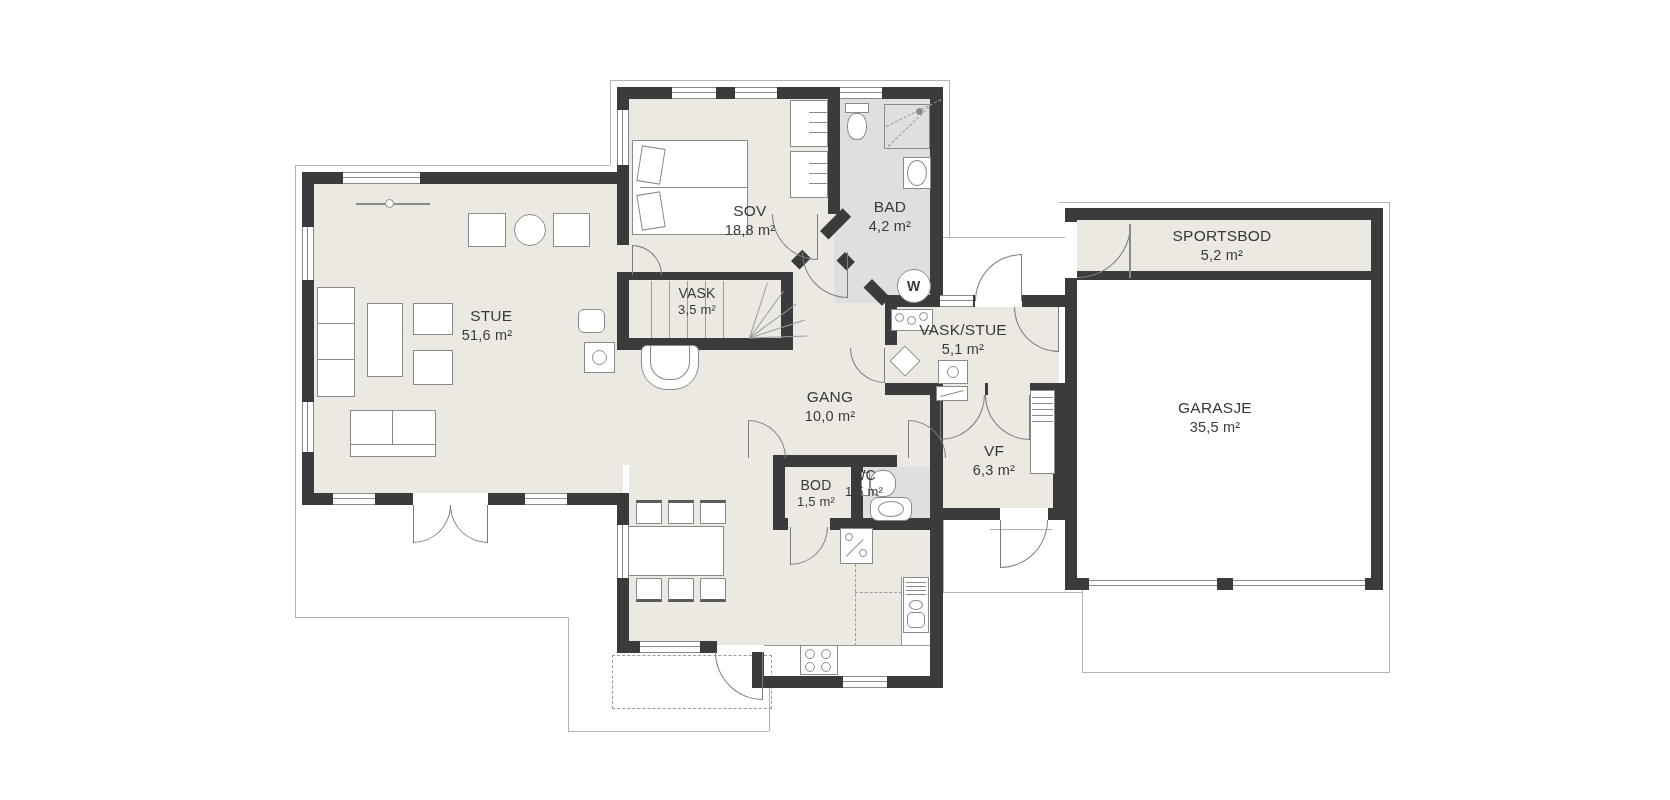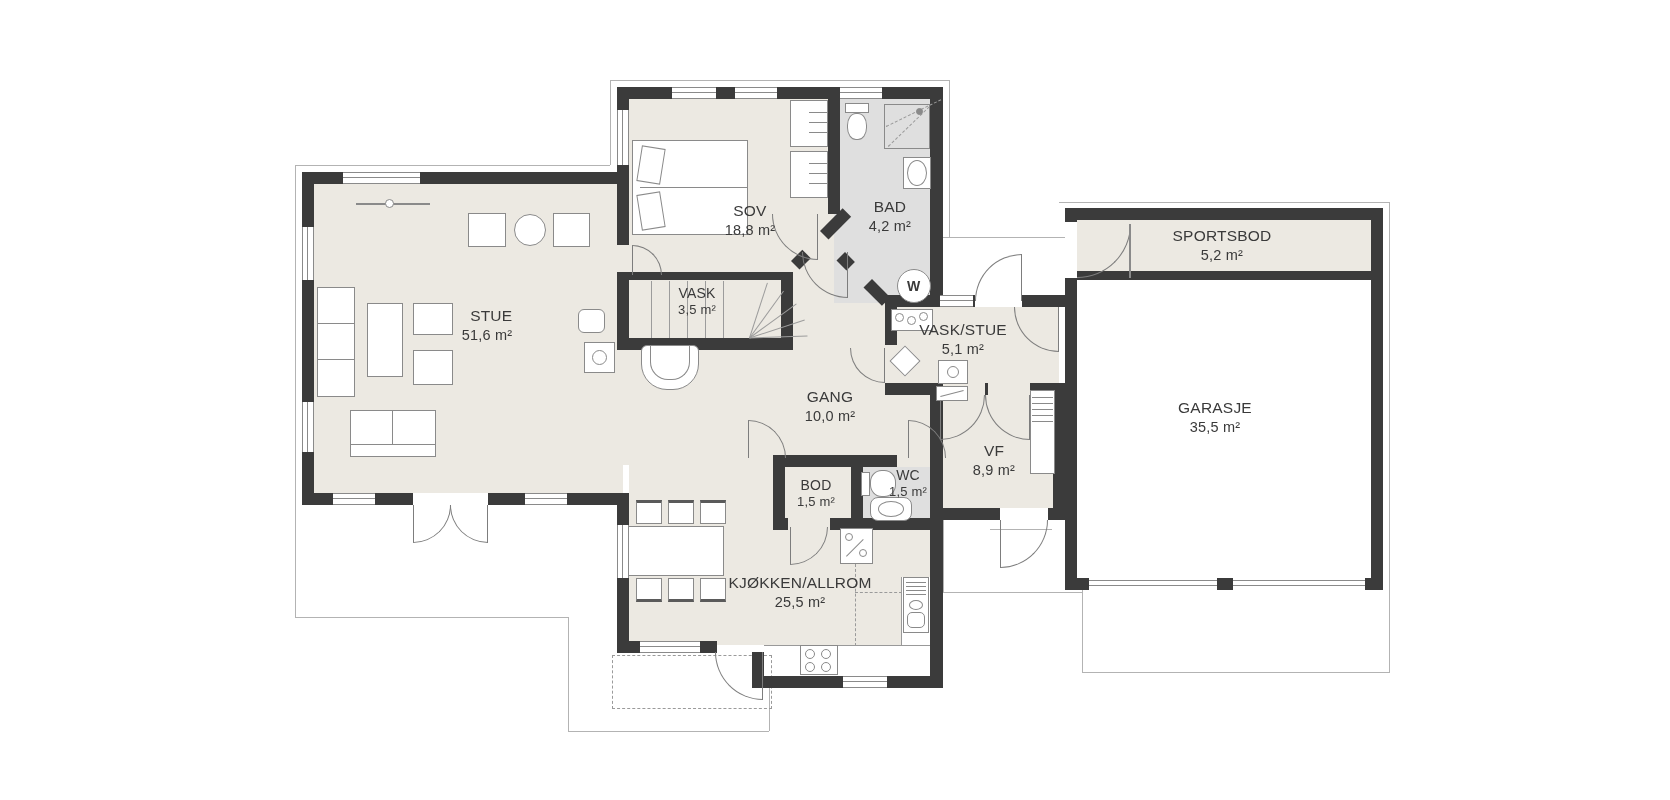--- a/index.html
+++ b/index.html
@@ -282,33 +282,29 @@
   <div class="rlabel" style="left:963px;top:320px;">
     <div>VASK/STUE</div>
     <div class="a2">5,1 m²</div>
   </div>
   <div class="rlabel" style="left:830px;top:387px;">
     <div>GANG</div>
     <div class="a2">10,0 m²</div>
   </div>
   <div class="rlabel" style="left:994px;top:441px;">
     <div>VF</div>
-    <div class="a2">8,9 m²</div>
+    <div class="a2">6,3 m²</div>
   </div>
   <div class="rlabel sm" style="left:816px;top:476px;">
     <div>BOD</div>
     <div class="a2">1,5 m²</div>
   </div>
-  <div class="rlabel sm" style="left:908px;top:466px;">
+  <div class="rlabel sm" style="left:864px;top:466px;">
     <div>WC</div>
     <div class="a2">1,5 m²</div>
-  </div>
-  <div class="rlabel" style="left:800px;top:573px;">
-    <div>KJØKKEN/ALLROM</div>
-    <div class="a2">25,5 m²</div>
   </div>
   <div class="rlabel" style="left:1222px;top:226px;">
     <div>SPORTSBOD</div>
     <div class="a2">5,2 m²</div>
   </div>
   <div class="rlabel" style="left:1215px;top:398px;">
     <div>GARASJE</div>
     <div class="a2">35,5 m²</div>
   </div>
 

